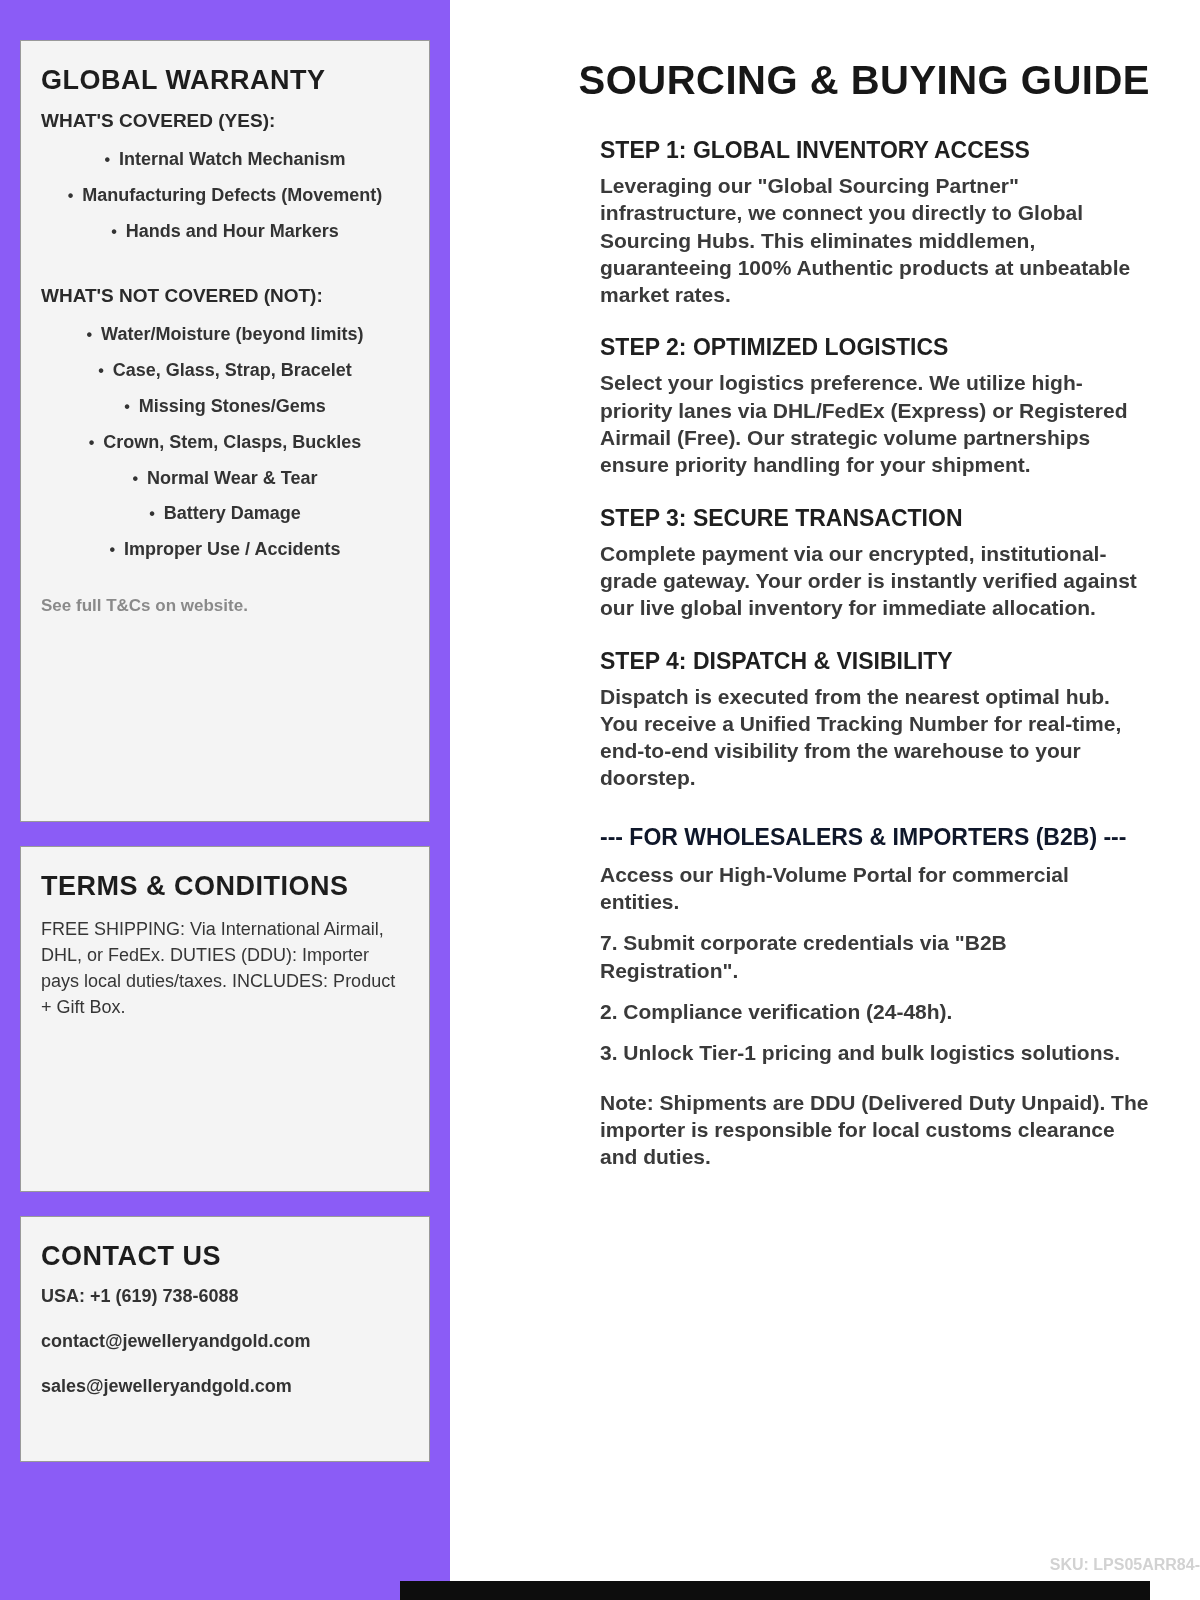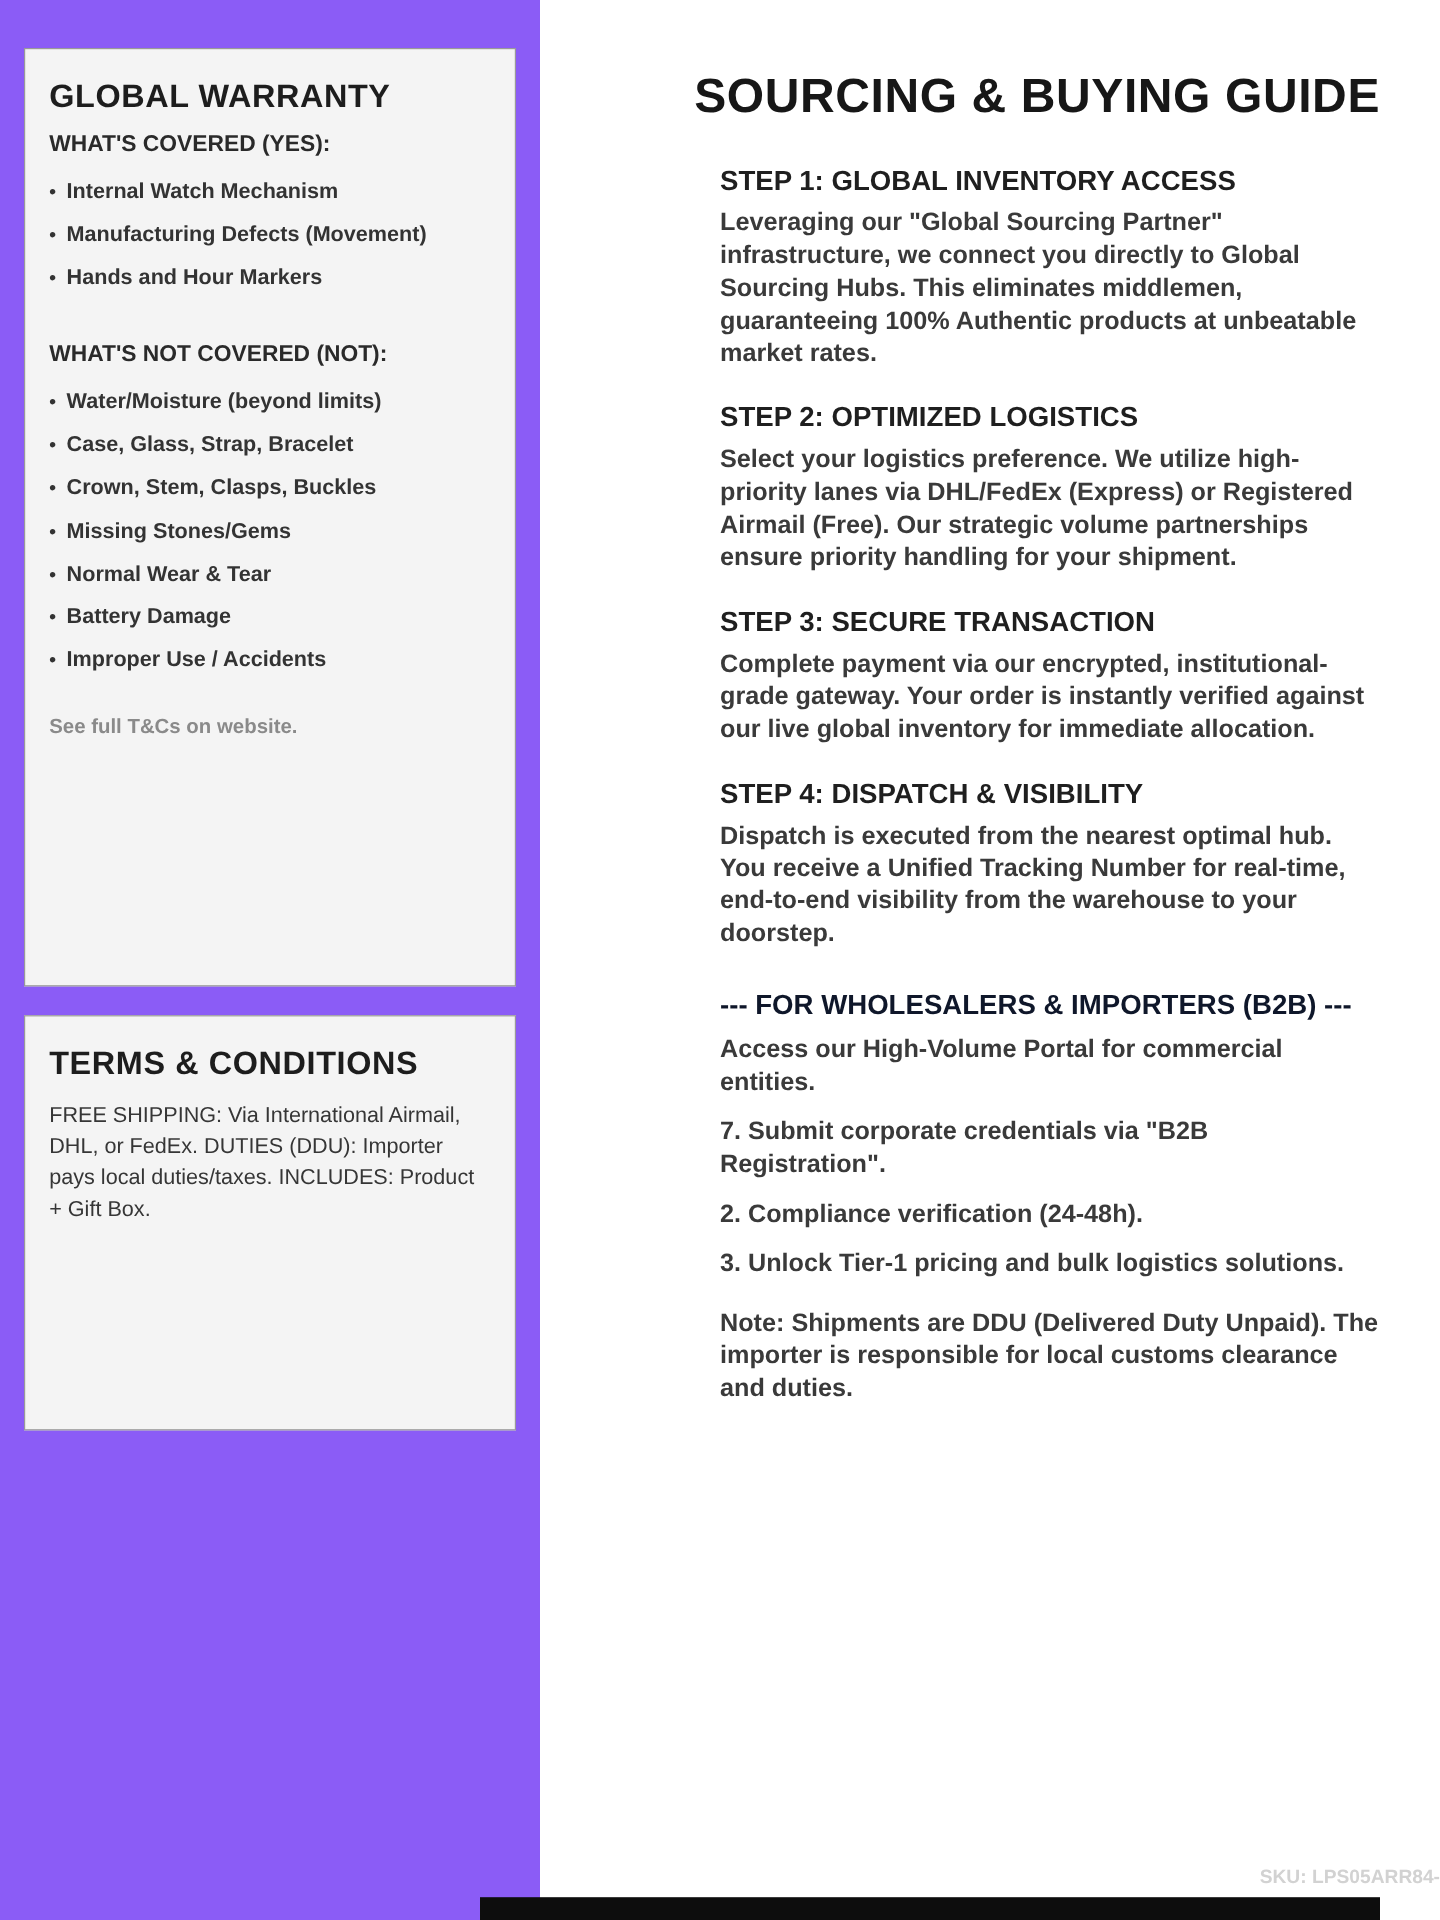--- a/index.html
+++ b/index.html
@@ -46,20 +46,21 @@
   }
   .sub-heading.spaced { margin-top: 36px; }
 
   ul.bullet-list { list-style: none; }
   ul.bullet-list li {
     font-size: 18px;
     font-weight: 600;
     color: #333333;
     padding: 8px 0;
     line-height: 1.1;
+    text-align: center;
   }
   ul.bullet-list li::before {
     content: "\2022\00a0\00a0";
     font-size: 16px;
     color: #333333;
   }
 
   .footnote {
     margin-top: 28px;
     font-size: 17px;
@@ -152,35 +153,41 @@
     <ul class="bullet-list">
       <li>Internal Watch Mechanism</li>
       <li>Manufacturing Defects (Movement)</li>
       <li>Hands and Hour Markers</li>
     </ul>
 
     <h3 class="sub-heading spaced">WHAT'S NOT COVERED (NOT):</h3>
     <ul class="bullet-list">
       <li>Water/Moisture (beyond limits)</li>
       <li>Case, Glass, Strap, Bracelet</li>
+      <li>Missing Stones/Gems</li>
       <li>Crown, Stem, Clasps, Buckles</li>
-      <li>Missing Stones/Gems</li>
       <li>Normal Wear &amp; Tear</li>
       <li>Battery Damage</li>
       <li>Improper Use / Accidents</li>
     </ul>
 
     <p class="footnote">See full T&amp;Cs on website.</p>
   </section>
 
   <section class="box box-terms">
     <h2 class="box-title">TERMS &amp; CONDITIONS</h2>
     <p class="terms-body">FREE SHIPPING: Via International Airmail, DHL, or FedEx.  DUTIES (DDU): Importer pays local duties/taxes.  INCLUDES: Product + Gift Box.</p>
   </section>
 
+  <section class="box box-contact">
+    <h2 class="box-title">CONTACT US</h2>
+    <p class="contact-line">USA: +1 (619) 738-6088</p>
+    <p class="contact-line">contact@jewelleryandgold.com</p>
+    <p class="contact-line">sales@jewelleryandgold.com</p>
+  </section>
 
 </aside>
 
 <main class="main">
 
   <h1 class="main-title">SOURCING &amp; BUYING GUIDE</h1>
 
   <section class="step">
     <h2 class="step-heading">STEP 1: GLOBAL INVENTORY ACCESS</h2>
     <p class="step-body">Leveraging our "Global Sourcing Partner" infrastructure, we connect you directly to Global Sourcing Hubs. This eliminates middlemen, guaranteeing 100% Authentic products at unbeatable market rates.</p>

